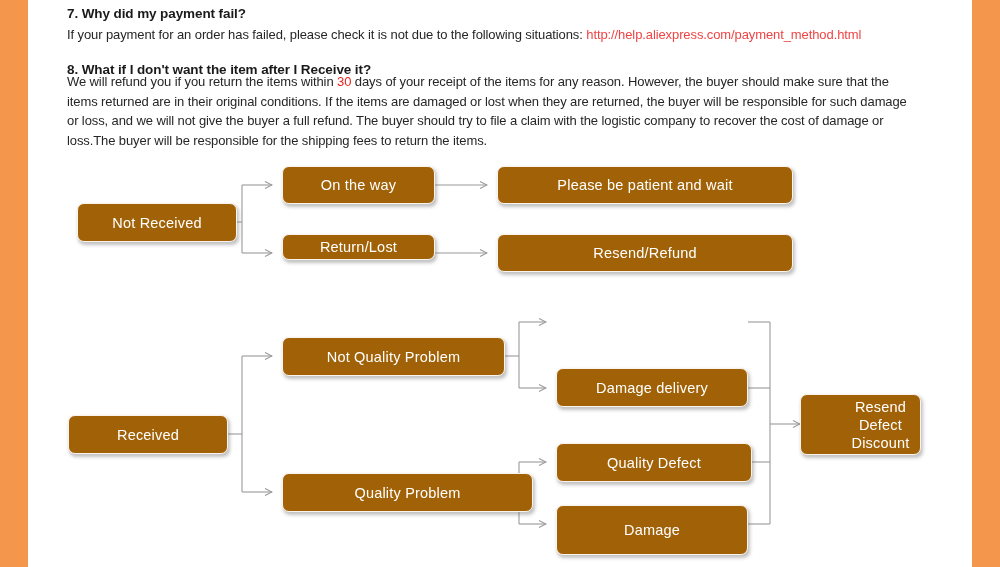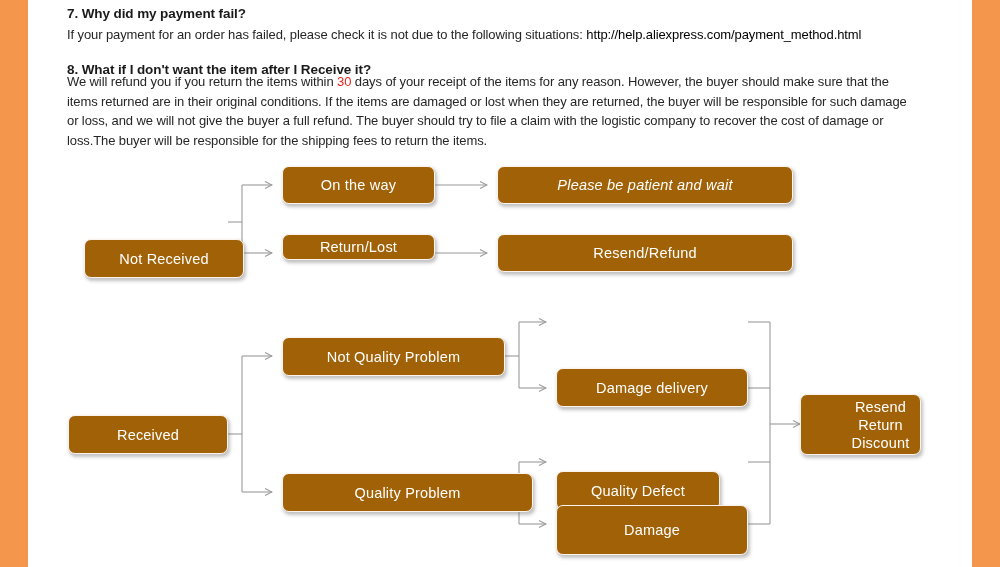--- a/index.html
+++ b/index.html
@@ -42,21 +42,21 @@
     color: #1a1a1a;
     letter-spacing: -0.1px;
   }
   .faq-a {
     font-size: 13px;
     color: #262626;
     line-height: 19.5px;
     letter-spacing: -0.1px;
   }
   .faq-link {
-    color: #000000;
+    color: #ef4444;
     text-decoration: none;
   }
   .hl-red { color: #e8251f; }
 
   #q7 { position: absolute; left: 0; top: 6px; }
   #a7 { position: absolute; left: 0; top: 25px; width: 860px; }
   #q8 { position: absolute; left: 0; top: 62px; }
   #a8 { position: absolute; left: 0; top: 72px; width: 850px; }
 
   
@@ -146,29 +146,29 @@
         <path d="M681,322 H703"></path>
         <path d="M681,388 H703"></path>
         <path d="M681,462 H703"></path>
         <path d="M681,524 H703"></path>
         <path d="M703,322 V524"></path>
 
         <path d="M703,424 H733" marker-end="url(#arrowV)"></path>
       </g>
     </svg>
 
-    <div class="node" style="left:17px; top:203px; width:160px; height:39px;margin-top:36px;">
+    <div class="node" style="left:10px; top:203px; width:160px; height:39px;">
       <span class="lbl">Not Received</span>
     </div>
 
     <div class="node" style="left:215px; top:166px; width:153px; height:38px;">
       <span class="lbl">On the way</span>
     </div>
 
-    <div class="node" style="left:430px; top:166px; width:296px; height:38px;font-style:italic;">
+    <div class="node" style="left:430px; top:166px; width:296px; height:38px;">
       <span class="lbl">Please be patient and wait</span>
     </div>
 
     <div class="node" style="left:215px; top:234px; width:153px; height:26px;">
       <span class="lbl">Return/Lost</span>
     </div>
 
     <div class="node" style="left:430px; top:234px; width:296px; height:38px;">
       <span class="lbl">Resend/Refund</span>
     </div>
@@ -183,28 +183,28 @@
 
     <div class="node" style="left:215px; top:473px; width:251px; height:39px;justify-content:flex-end;">
       <span class="lbl">Quality Problem</span>
     </div>
 
 
     <div class="node" style="left:489px; top:368px; width:192px; height:39px;">
       <span class="lbl">Damage delivery</span>
     </div>
 
-    <div class="node" style="left:489px; top:443px; width:164px; height:39px;margin-top:28px;">
+    <div class="node" style="left:489px; top:443px; width:196px; height:39px;">
       <span class="lbl">Quality Defect</span>
     </div>
 
     <div class="node" style="left:489px; top:505px; width:192px; height:50px;">
       <span class="lbl">Damage</span>
     </div>
 
     <div class="node multiline" style="left:733px; top:394px; width:121px; height:61px; flex-direction:column; justify-content:center;padding-left:40px;">
       <span>Resend</span>
-      <span>Return</span>
+      <span>Defect</span>
       <span>Discount</span>
     </div>
 
   </div>
 </div>
 
 </body></html>

